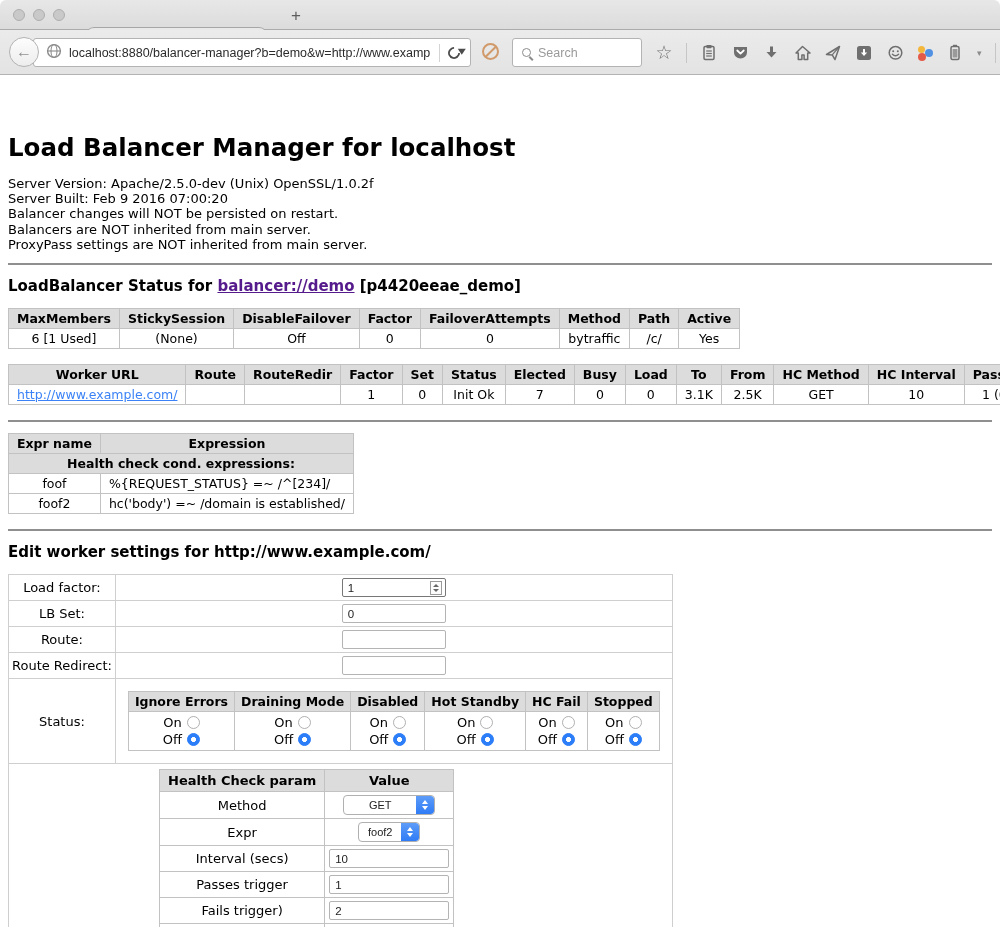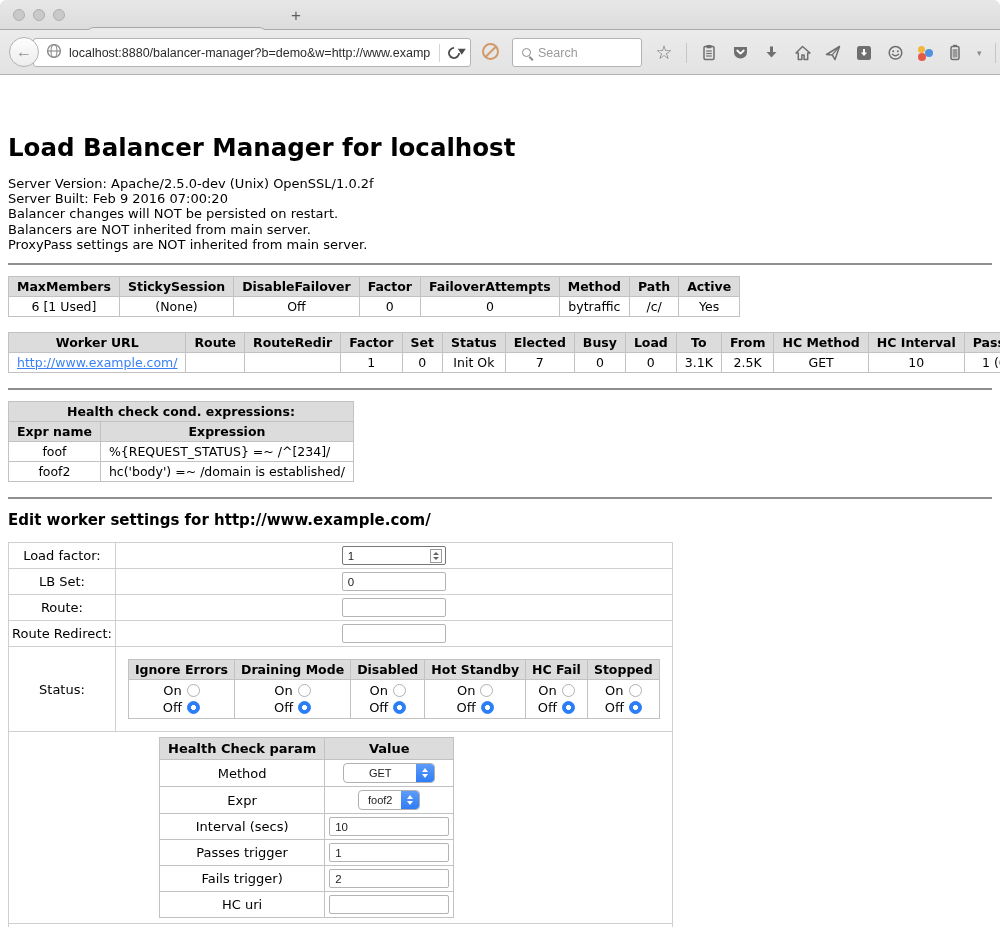--- a/index.html
+++ b/index.html
@@ -210,20 +210,23 @@
   <div class="info">
     <div>Server Version: Apache/2.5.0-dev (Unix) OpenSSL/1.0.2f</div>
     <div>Server Built: Feb 9 2016 07:00:20</div>
     <div>Balancer changes will NOT be persisted on restart.</div>
     <div>Balancers are NOT inherited from main server.</div>
     <div>ProxyPass settings are NOT inherited from main server.</div>
   </div>
 
   <hr class="rule">
 
+  <div class="sect-head">
+    <span>LoadBalancer Status for </span><a href="#">balancer://demo</a><span> [p4420eeae_demo]</span>
+  </div>
 
   <table class="data summary-table">
     <tbody>
       <tr>
         <th>MaxMembers</th>
         <th>StickySession</th>
         <th>DisableFailover</th>
         <th>Factor</th>
         <th>FailoverAttempts</th>
         <th>Method</th>
@@ -280,25 +283,25 @@
 
       </tr>
     </tbody>
   </table>
 
   <hr class="rule">
 
   <table class="data hcexpr-table">
     <tbody>
       <tr>
-        <th colspan="2">Health check cond. expressions:</th>
-      </tr>
-      <tr>
         <th>Expr name</th>
         <th>Expression</th>
+      </tr>
+      <tr>
+        <th colspan="2">Health check cond. expressions:</th>
       </tr>
       <tr>
         <td>foof</td>
         <td class="expr">%{REQUEST_STATUS} =~ /^[234]/</td>
       </tr>
       <tr>
         <td>foof2</td>
         <td class="expr">hc('body') =~ /domain is established/</td>
       </tr>
     </tbody>

